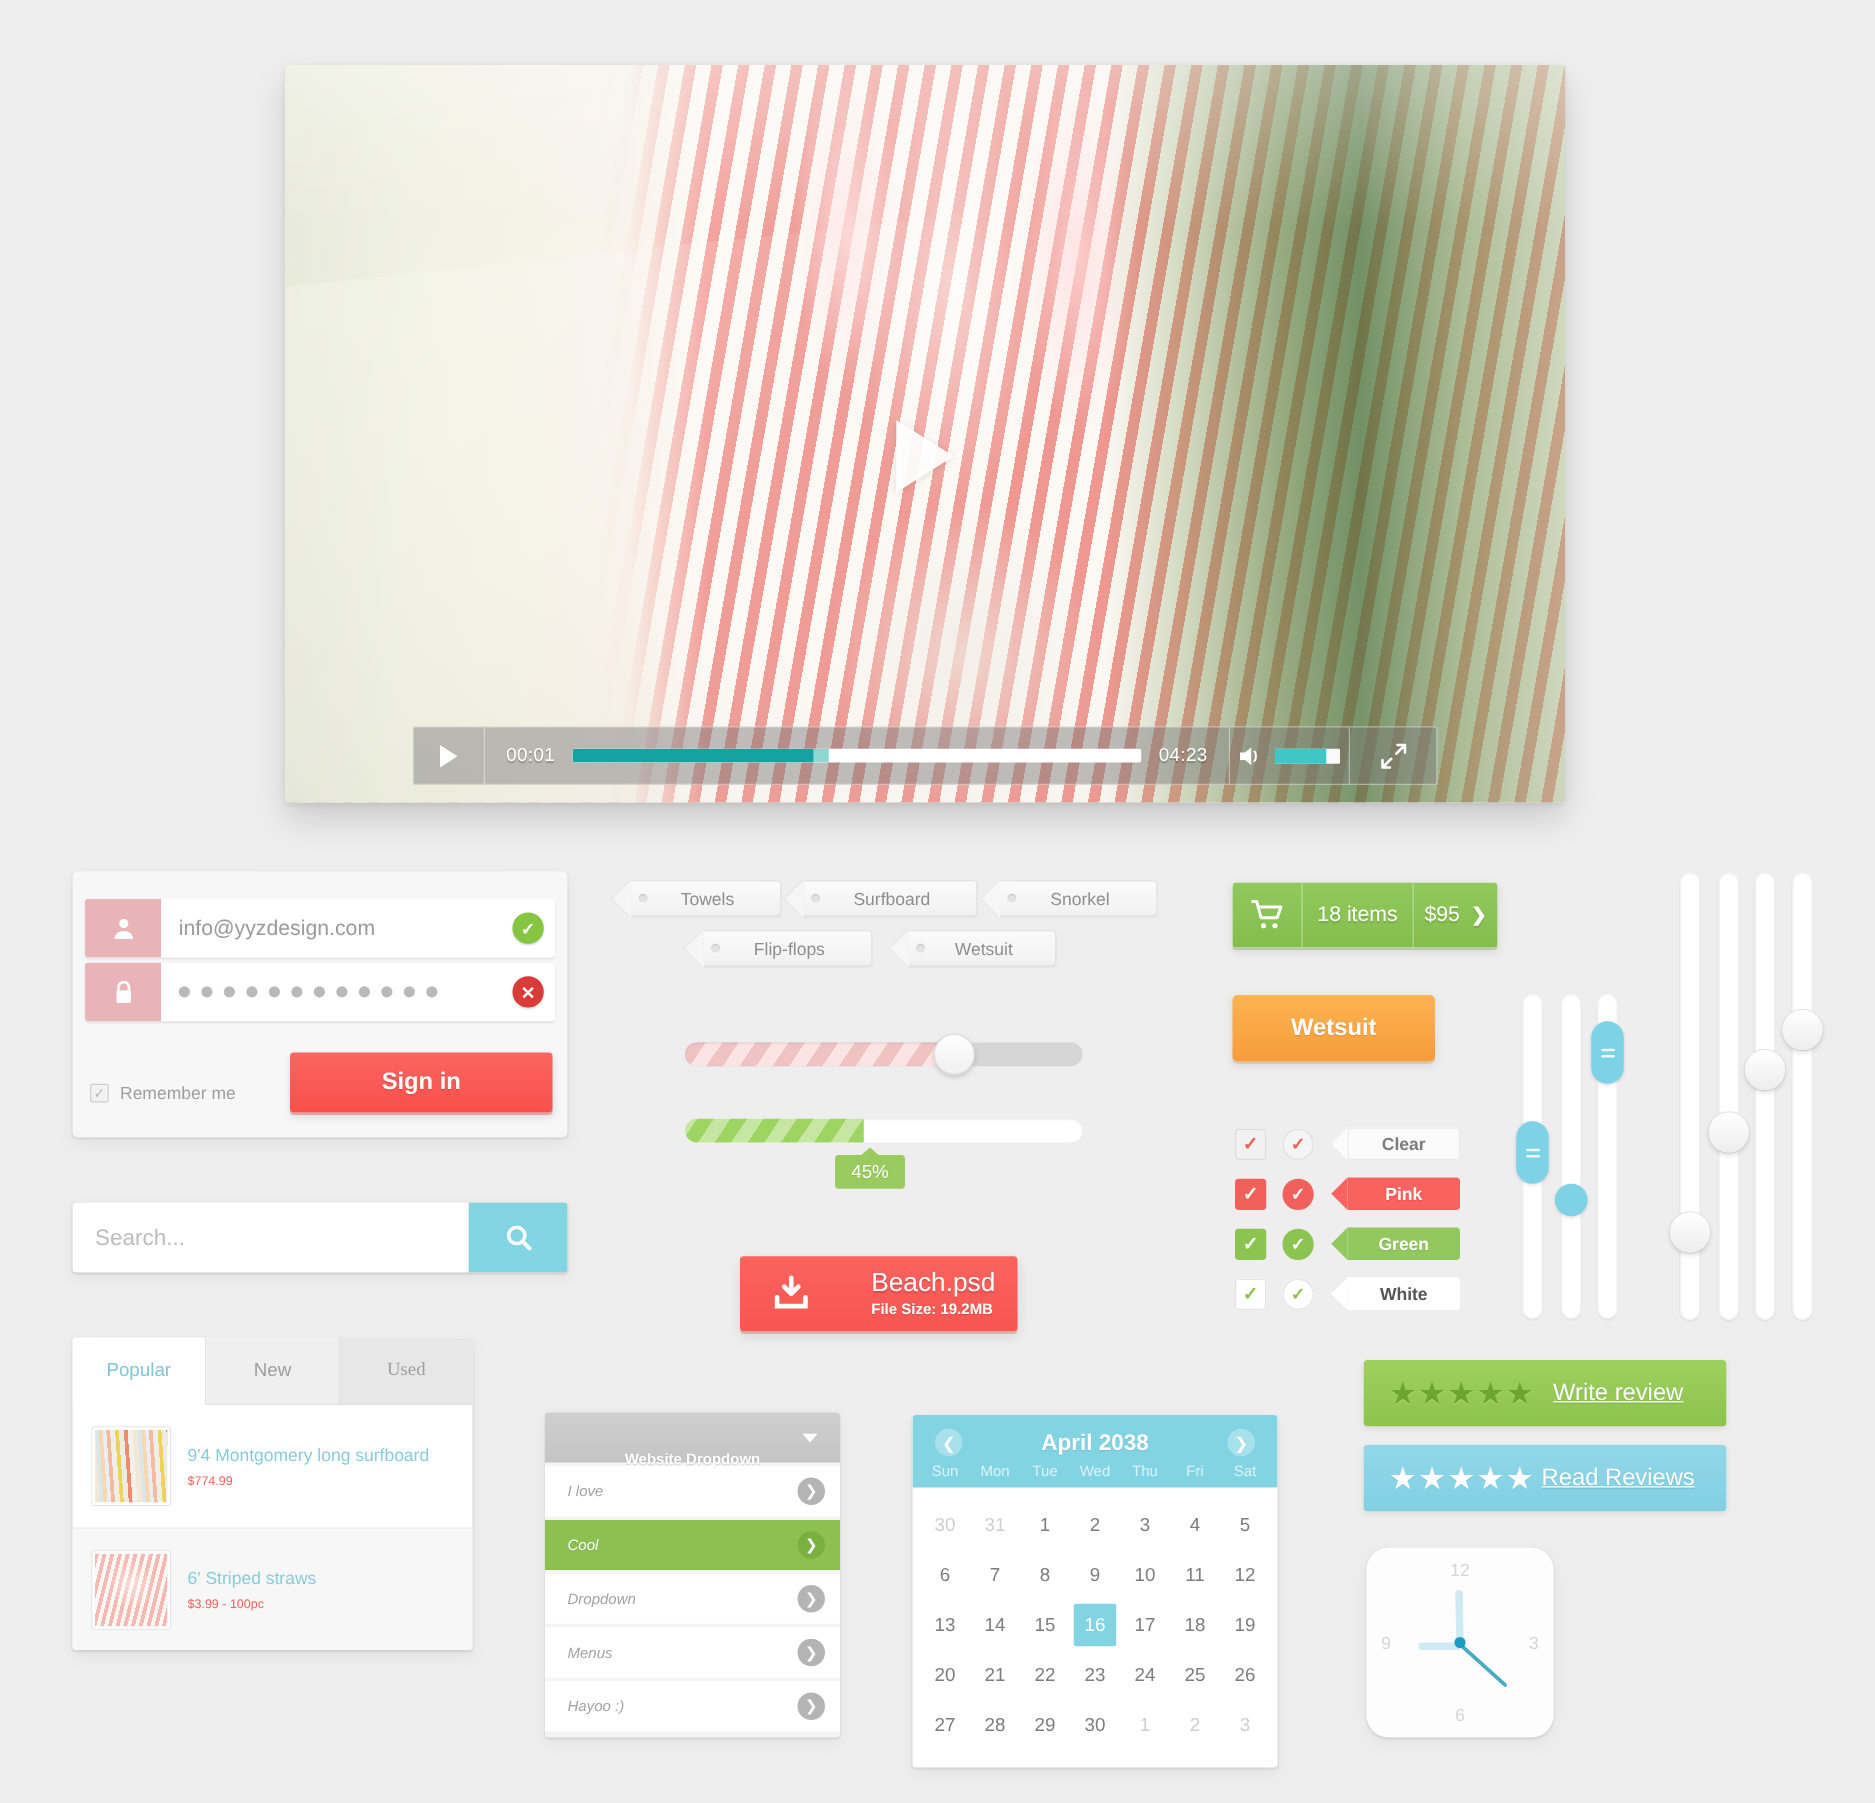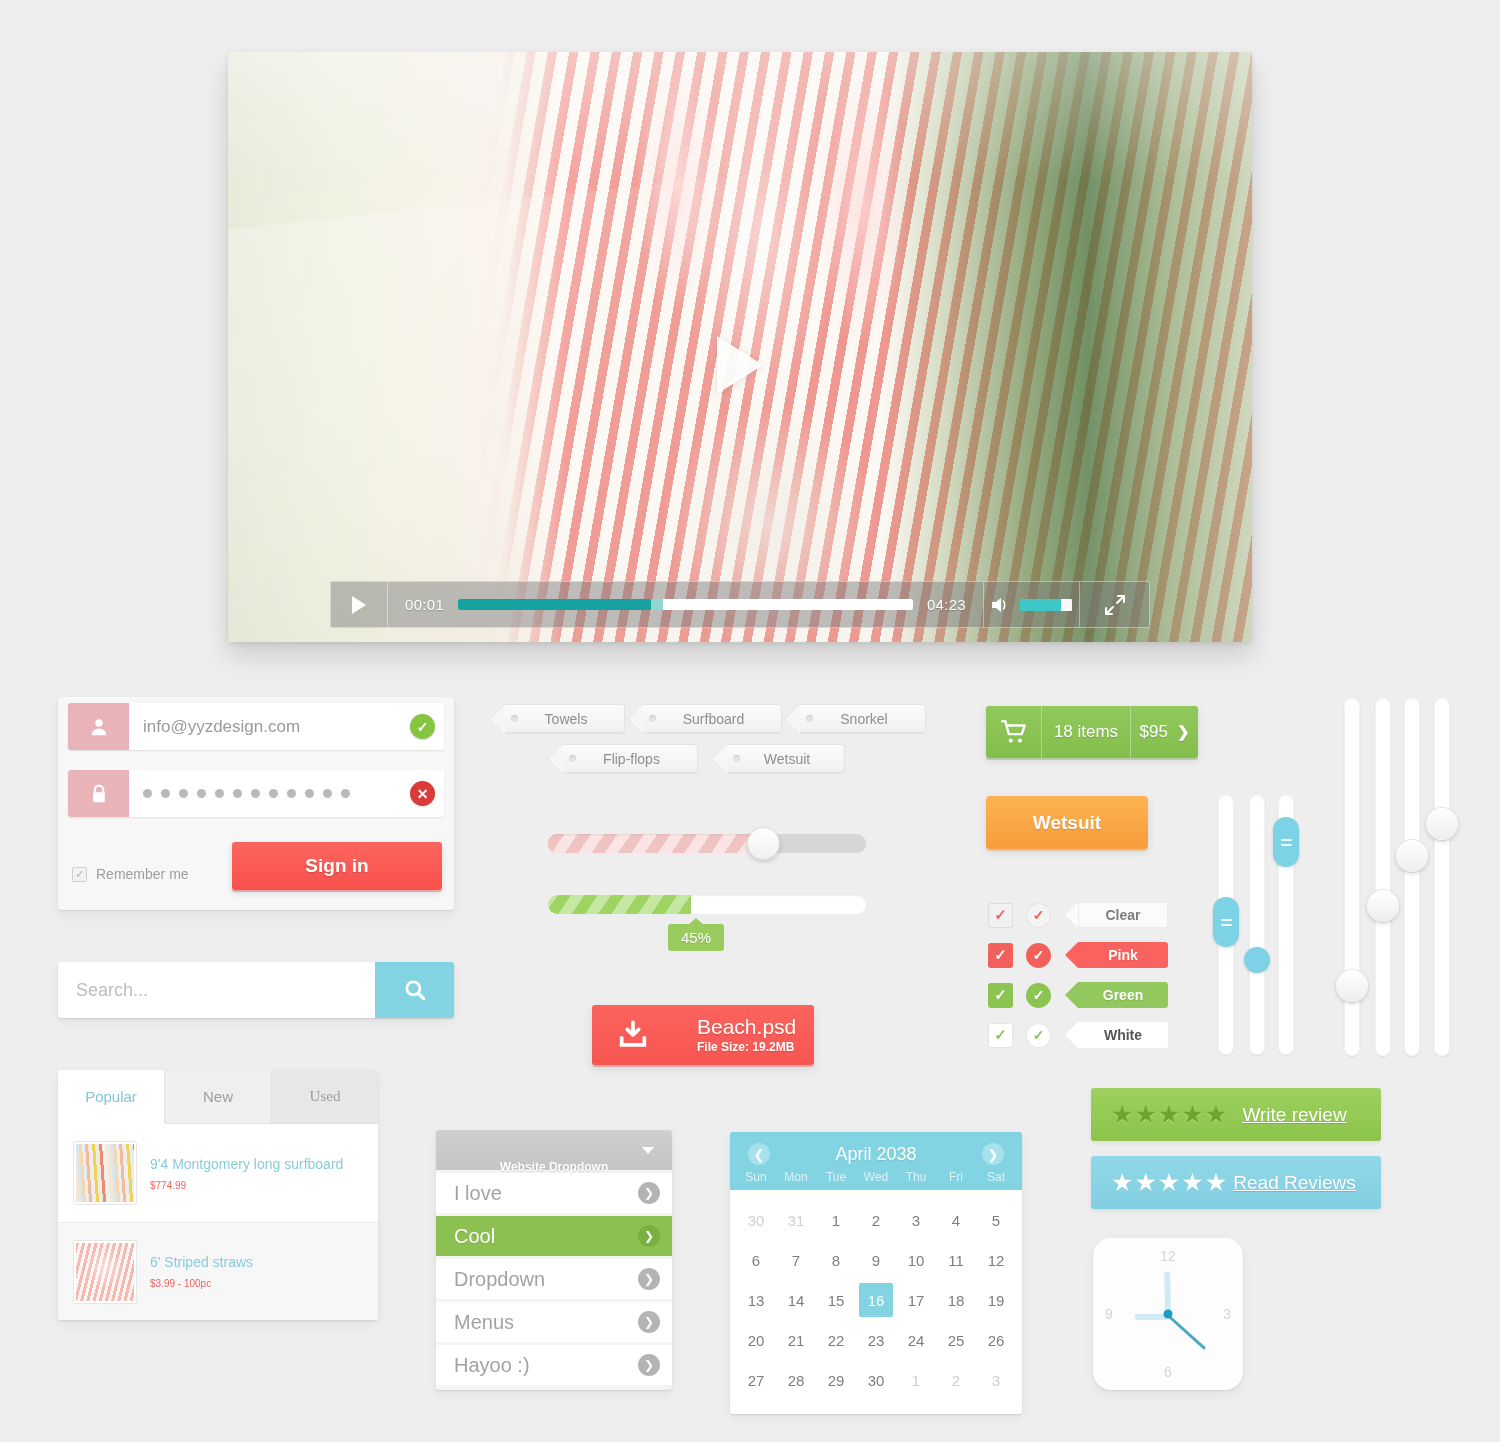--- a/index.html
+++ b/index.html
@@ -101,21 +101,21 @@
   #vc-full { width: 70px; border-left:1px solid rgba(255,255,255,.40); }
 
   
   #login-card {
     left:58px; top:697px; width:396px; height:213px;
     background:#f7f7f7; border-radius:4px;
     box-shadow:0 1px 2px rgba(0,0,0,.10), 0 6px 14px rgba(0,0,0,.05);
   }
   .field-row { position:absolute; left:10px; width:376px; height:47px; display:flex;
     box-shadow:0 1px 2px rgba(0,0,0,.10); border-radius:3px; overflow:hidden; background:#fff;}
-  #field-email { top:6px; }
+  #field-email { top:22px; }
   #field-pass  { top:73px; }
   .field-icon { width:61px; background:#e8b4b8; display:flex; align-items:center; justify-content:center; }
   .field-input { flex:1; display:flex; align-items:center; padding:0 14px; background:#fff; }
   .field-input .txt { font-size:17px; color:#9a9a9a; }
   .dots { display:flex; gap:9px; align-items:center; }
   .dots i { width:9px; height:9px; border-radius:50%; background:#b9b9b9; display:block;}
   .status-badge { width:25px; height:25px; border-radius:50%; display:flex;align-items:center;justify-content:center;
      margin-right:9px; color:#fff; font-size:14px; font-weight:bold; box-shadow:0 1px 2px rgba(0,0,0,.18);}
   .sb-ok   { background:#86c542; }
   .sb-err  { background:#d93c38; }
@@ -205,33 +205,33 @@
   
   #dropdown { left:436px; top:1130px; width:236px; background:#f4f4f4; border-radius:3px;
      box-shadow:0 1px 2px rgba(0,0,0,.10), 0 5px 12px rgba(0,0,0,.05); padding-bottom:5px;}
   #dd-head { height:40px; background:linear-gradient(180deg,#cfcfcf,#c4c4c4); display:flex; align-items:center;
      justify-content:center; position:relative; border-radius:3px 3px 0 0; }
   #dd-head .lbl { color:#fff; font-size:12px; font-weight:bold; text-shadow:0 1px 1px rgba(0,0,0,.14);margin-top:33px; }
   #dd-caret { position:absolute; right:18px; width:0;height:0;border-top:7px solid #fff;
      border-left:6px solid transparent;border-right:6px solid transparent;}
   .dd-item { height:40px; background:#fff; margin-top:3px; display:flex; align-items:center;
      padding:0 12px 0 18px; cursor:pointer; }
-  .dd-item .lbl { flex:1; font-size:20px; color:#a3a3a3; }
+  .dd-item .lbl { flex:1; font-size:12px; color:#a3a3a3;font-style:italic; }
   .dd-item .arrow { width:22px;height:22px;border-radius:50%; background:#b4b4b4; color:#fff;
      display:flex;align-items:center;justify-content:center; font-size:12px; }
   .dd-item.sel { background:#8cc152; }
   .dd-item.sel .lbl { color:#fff; text-shadow:0 1px 1px rgba(0,0,0,.12); }
   .dd-item.sel .arrow { background:#7ab03f; }
 
   
   #calendar { left:730px; top:1132px; width:292px; background:#fff; border-radius:3px; overflow:hidden;
      box-shadow:0 1px 2px rgba(0,0,0,.10), 0 5px 12px rgba(0,0,0,.05); }
   #cal-head { background:#82d4e3; padding:8px 0 6px; }
   #cal-title-row { display:flex; align-items:center; justify-content:center; position:relative; height:28px;}
-  #cal-title { color:#fff; font-size:18px; text-shadow:0 1px 1px rgba(0,0,0,.10); }
+  #cal-title { color:#fff; font-size:18px; text-shadow:0 1px 1px rgba(0,0,0,.10);font-weight:bold; }
   .cal-nav { position:absolute; top:3px; width:22px;height:22px;border-radius:50%;
      background:rgba(255,255,255,.30); color:#fff; display:flex;align-items:center;justify-content:center;
      font-size:13px; cursor:pointer;}
   #cal-prev { left:18px; } #cal-next { right:18px; }
   #cal-dows { display:grid; grid-template-columns:repeat(7,1fr); padding:2px 6px 0;}
   #cal-dows div { text-align:center; color:#ddf2f7; font-size:12px; }
   #cal-grid { display:grid; grid-template-columns:repeat(7,1fr); padding:10px 6px 14px; }
   .cal-day { height:40px; display:flex;align-items:center;justify-content:center; font-size:15px; color:#7e7e7e;}
   .cal-day.muted { color:#cfcfcf; }
   .cal-day.sel { background:#82d4e3; color:#fff; border-radius:2px; width:34px; height:34px; margin:3px auto;}

